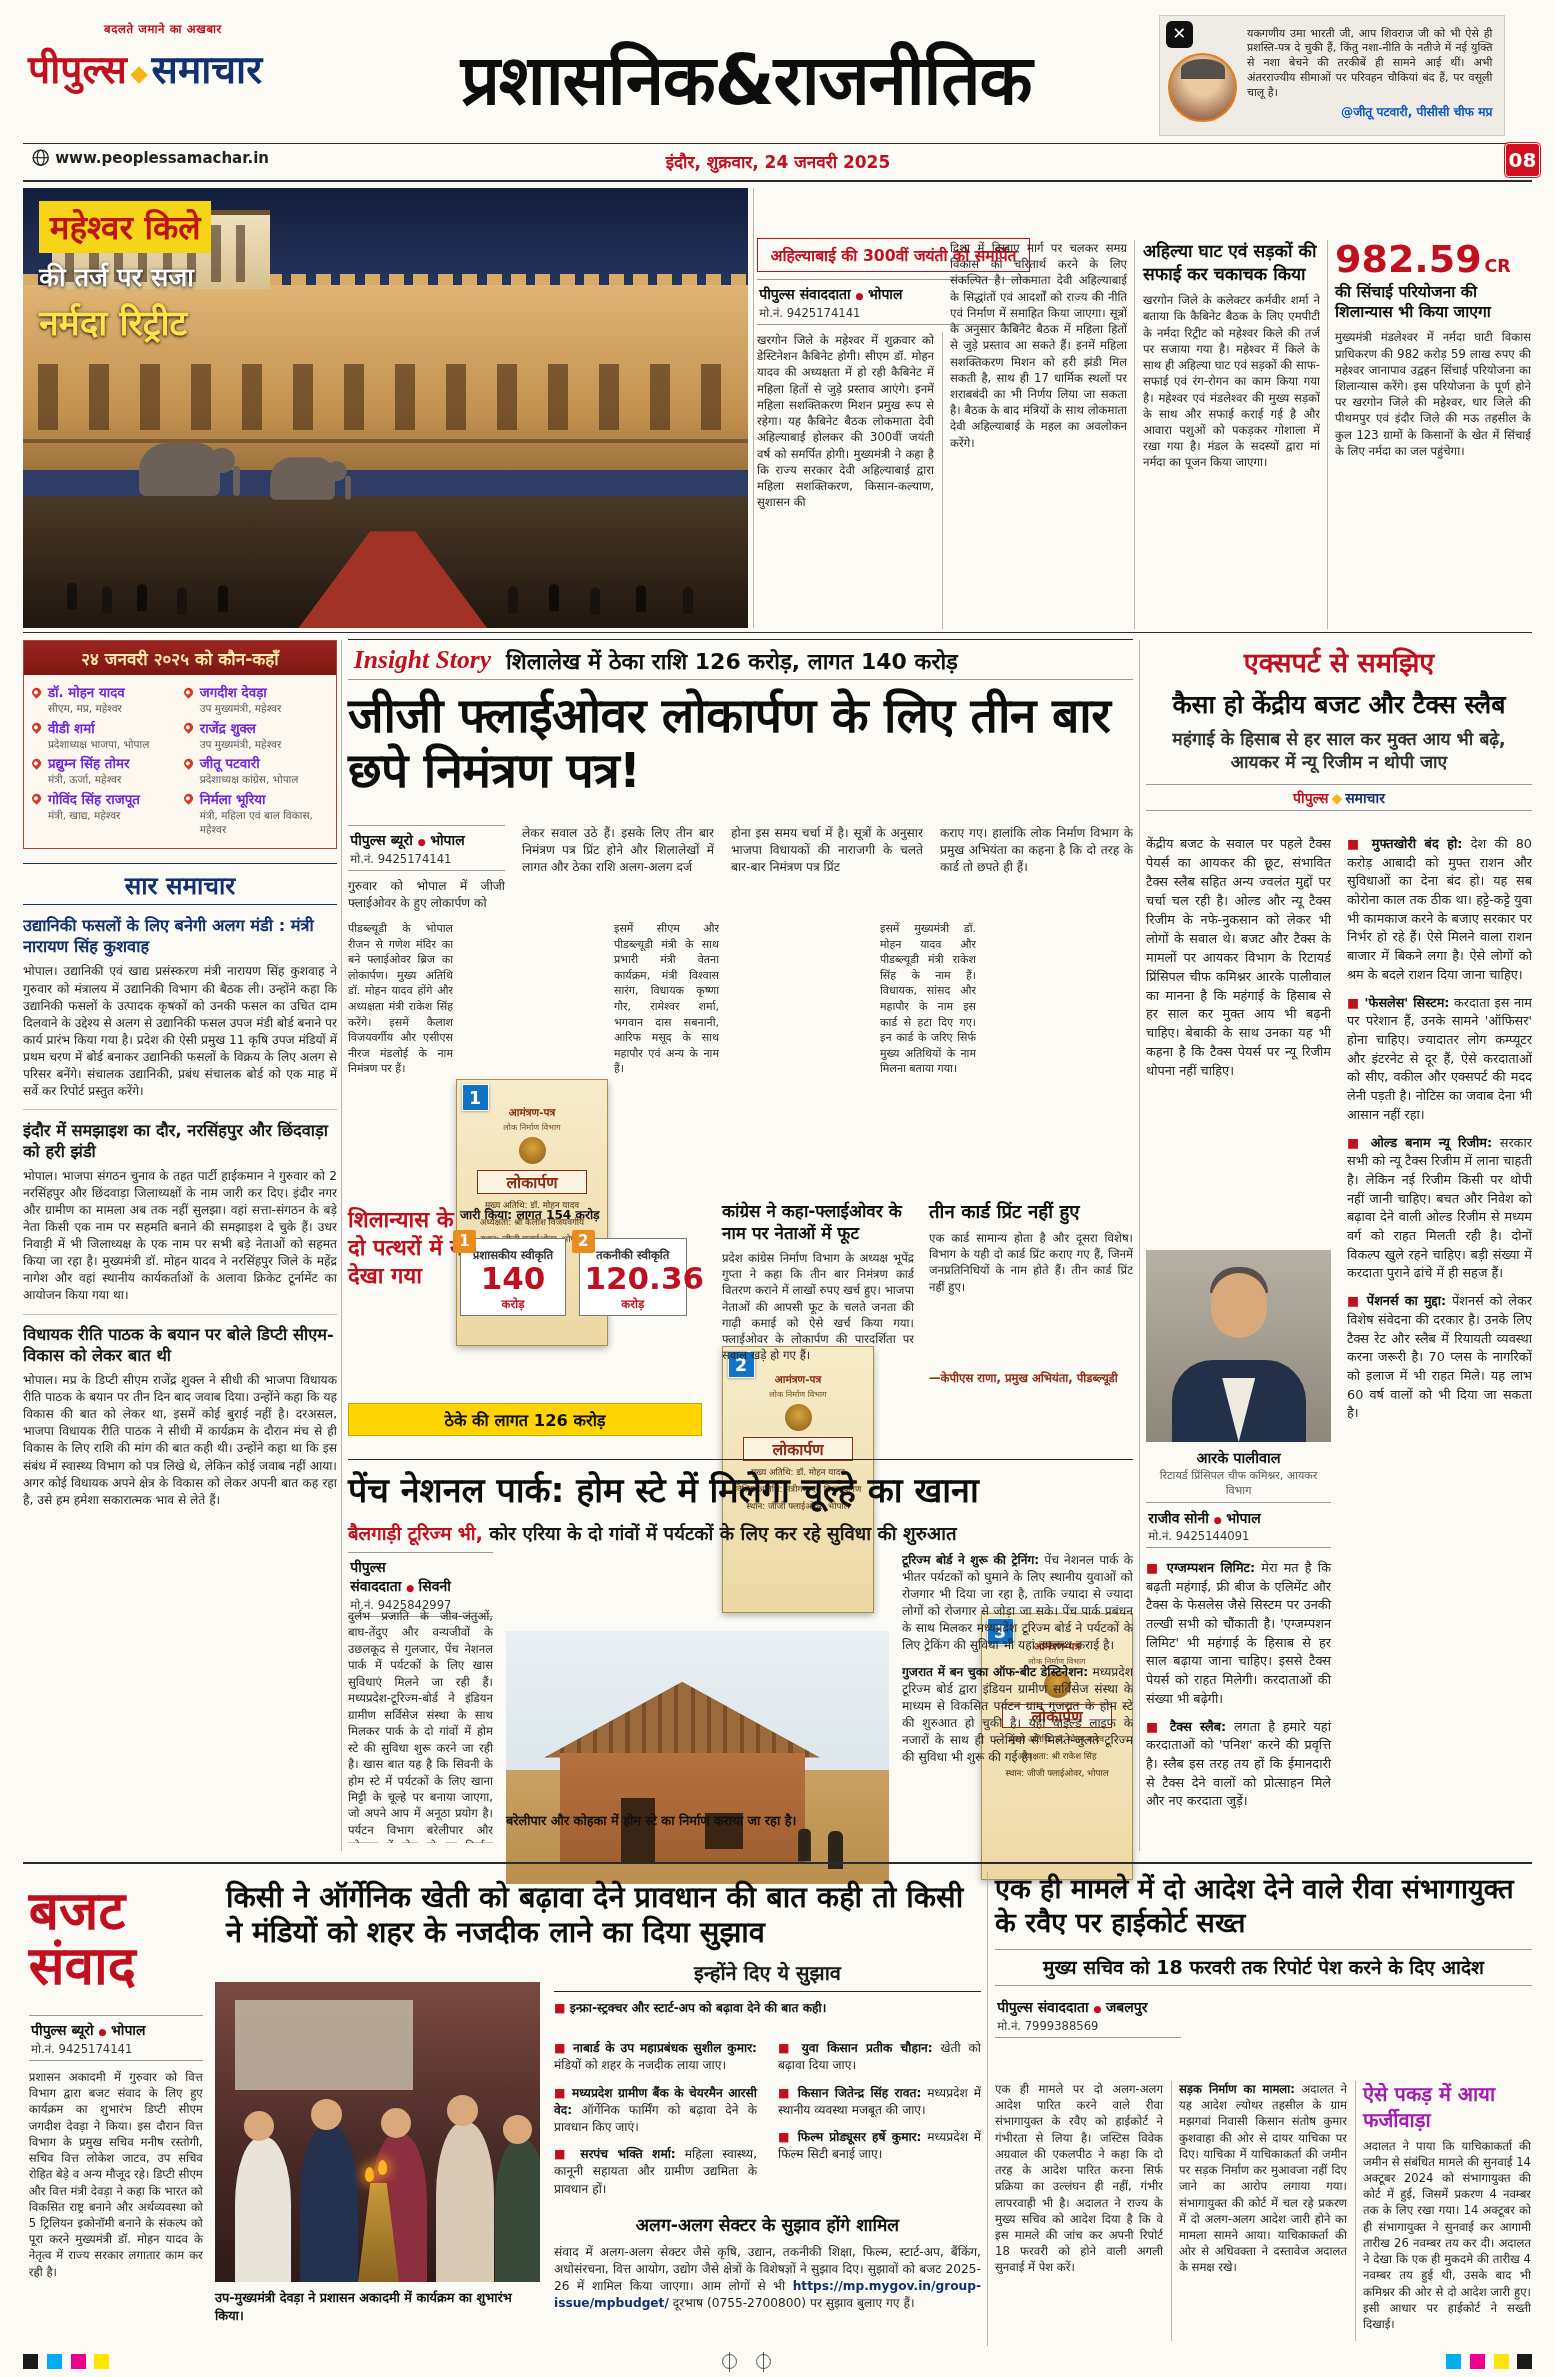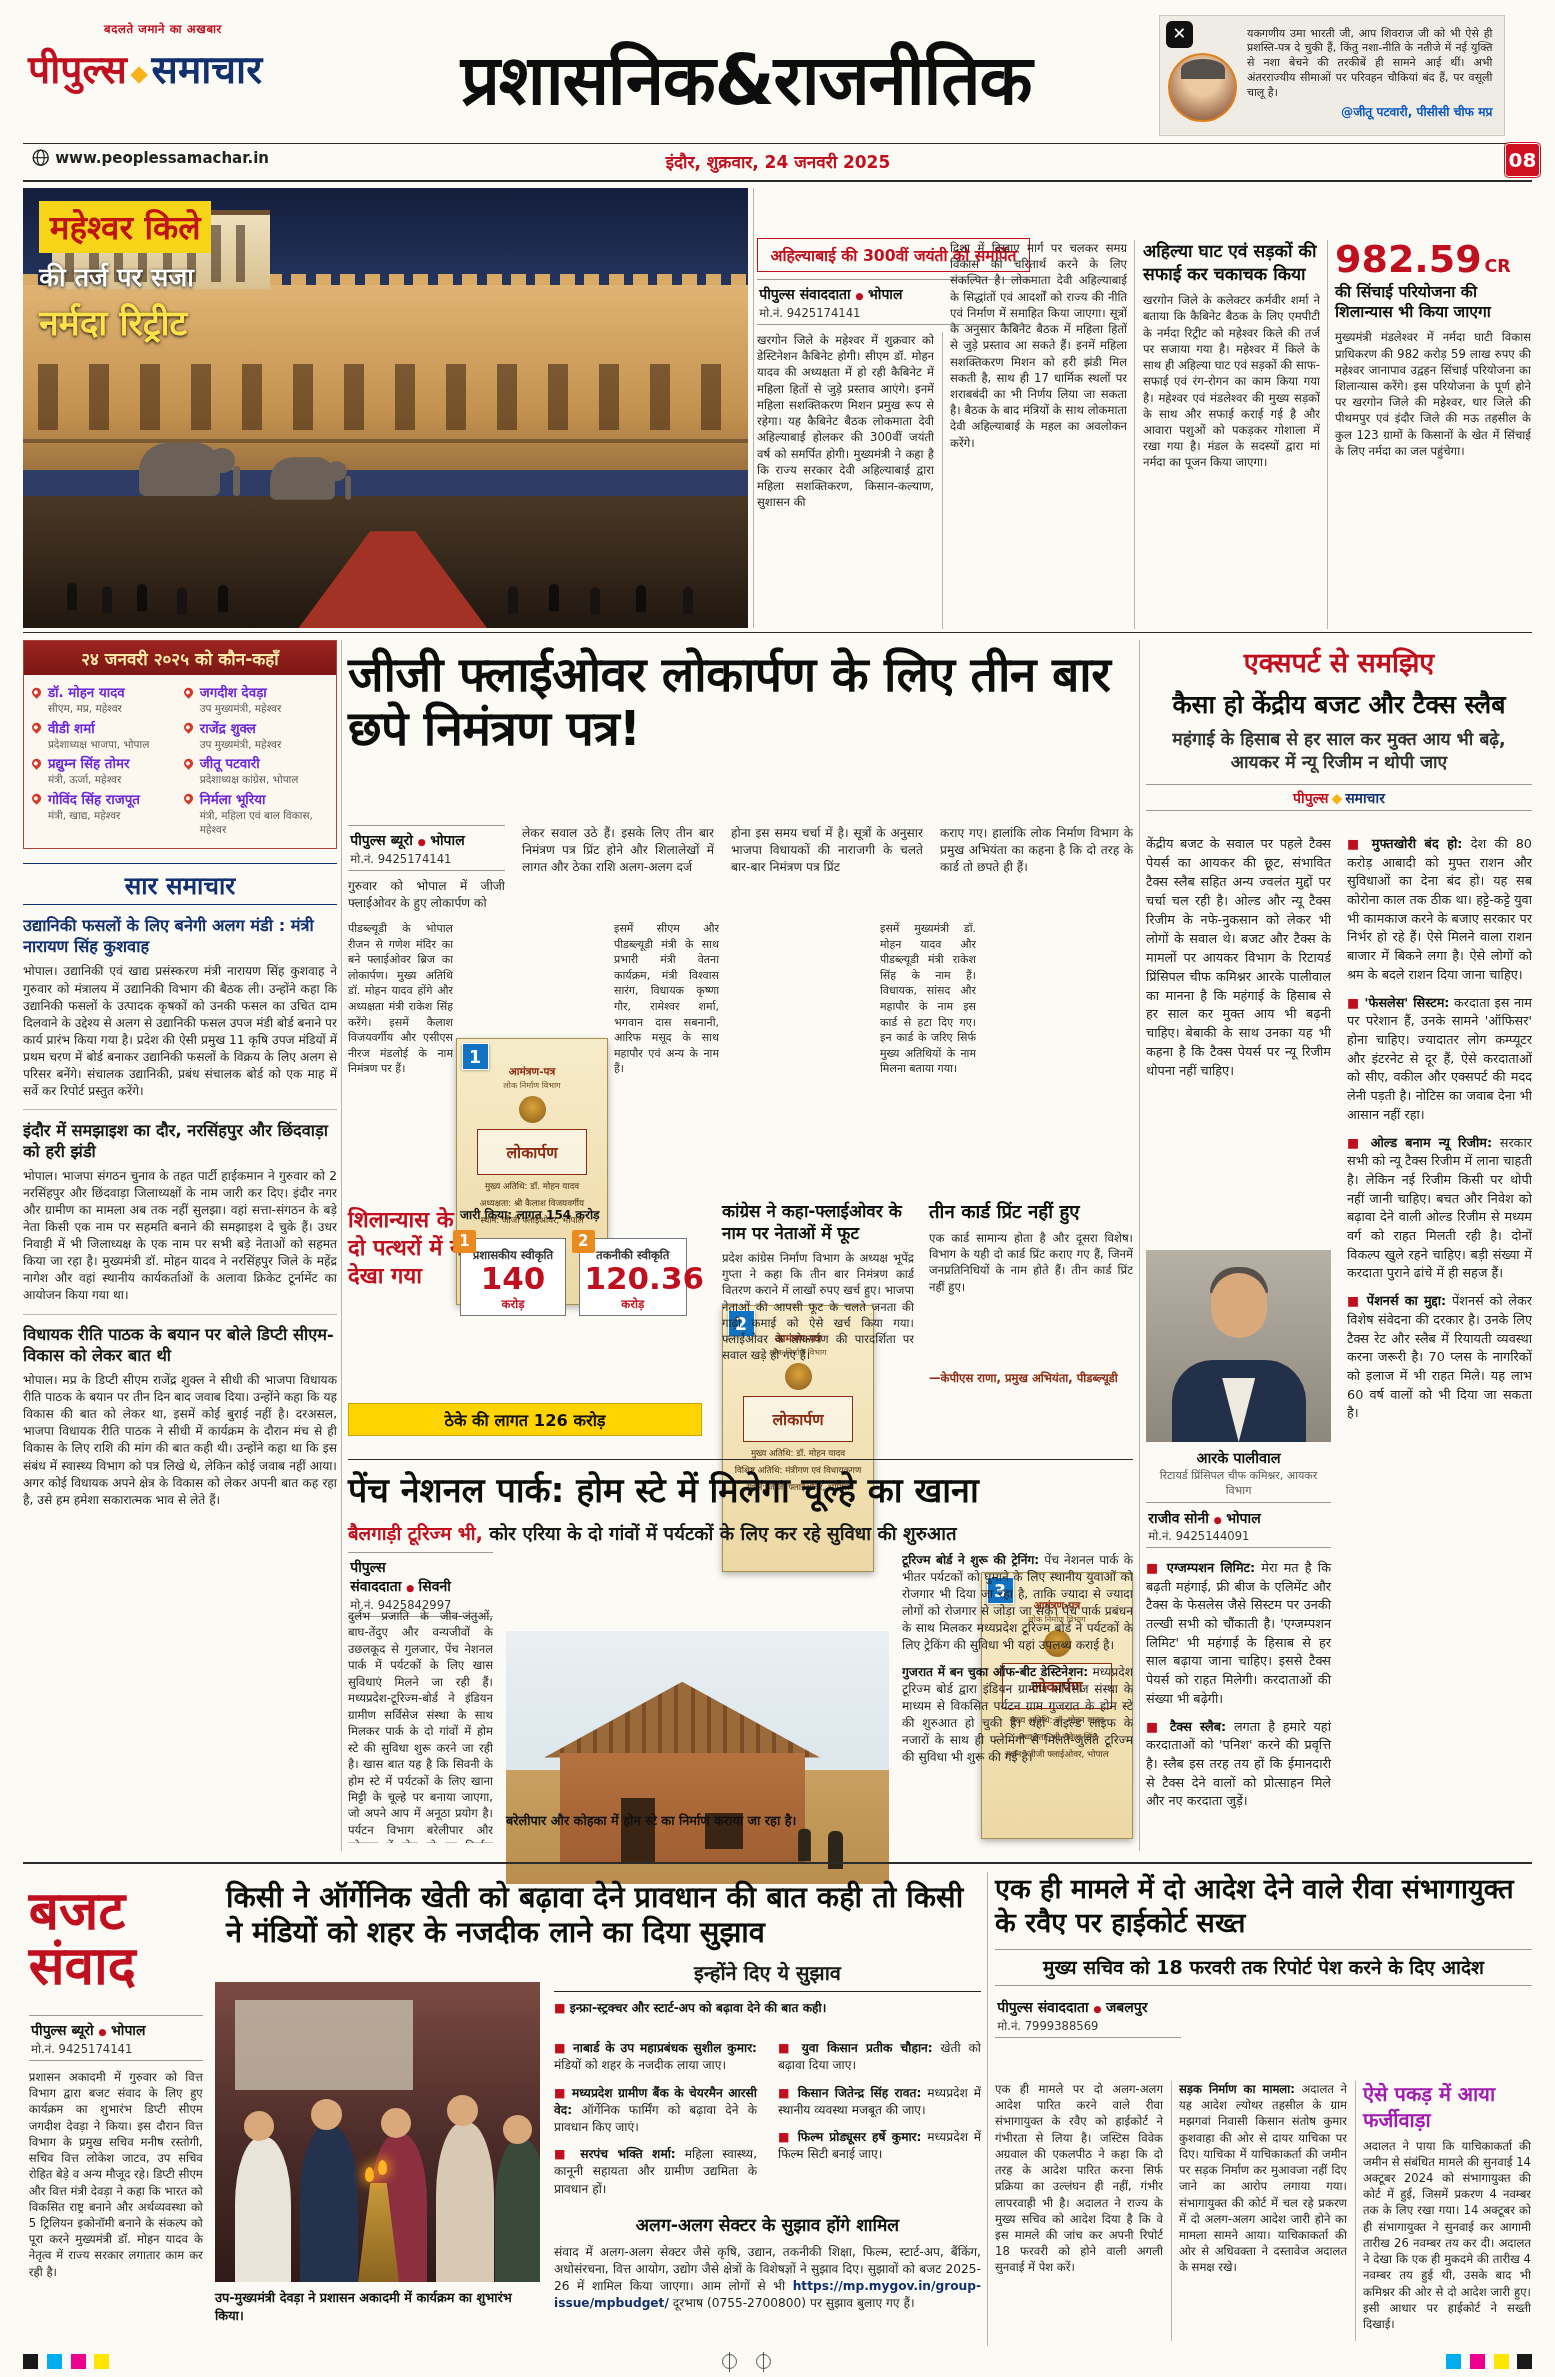--- a/index.html
+++ b/index.html
@@ -71,21 +71,21 @@
   
   .ins-kicker{display:flex;align-items:center;gap:15px;border-top:1.7px solid #222;border-bottom:1.2px solid #999;padding:4.6px 5.8px}
   .ins-kicker .lbl{font-family:"Liberation Serif","DejaVu Serif",serif;font-style:italic;font-weight:bold;color:#c00f1e;font-size:25.6px}
   .ins-kicker .txt{font-size:22px;font-weight:bold;color:#111}
   .ins-head{font-size:48px;font-weight:bold;line-height:1.13;color:#0d0d0d;letter-spacing:-0.6px}
   .inv-card{background:linear-gradient(180deg,#f7ecca,#ecd8a4);border:1.2px solid #a98f4e;box-shadow:0 2.9px 7px rgba(0,0,0,.3);padding:25.6px 8.1px 5.8px;position:relative;text-align:center;overflow:hidden}
   .inv-badge{position:absolute;top:4.6px;left:4.6px;width:27px;height:27px;background:#1273c4;color:#fff;font-weight:bold;font-size:17.4px;display:flex;align-items:center;justify-content:center;border:1.2px solid #fff;box-shadow:0 1.2px 2.9px rgba(0,0,0,.4)}
   .inv-head2{font-size:10.5px;font-weight:bold;color:#8d2a12}
   .inv-sub{font-size:8.1px;color:#6b4a22;margin-top:1.2px}
   .inv-emblem{width:27px;height:27px;margin:5.8px auto 2.3px;border-radius:50%;background:radial-gradient(circle at 50% 40%,#d9a43a,#8a5a1a)}
-  .inv-title{margin:5.8px auto;width:82%;border:1.2px solid #8d2a12;color:#8d2a12;font-weight:bold;font-size:15.7px;padding:11px 0;background:rgba(255,255,255,.55)}
+  .inv-title{margin:5.8px auto;width:82%;border:1.2px solid #8d2a12;color:#8d2a12;font-weight:bold;font-size:15.7px;padding:0 0;background:rgba(255,255,255,.55)}
   .inv-line{font-size:8.7px;color:#4a2c10;margin-top:5.8px;line-height:1.3}
   .stones-title{color:#c00f1e;font-weight:bold;font-size:22px;line-height:1.28}
   .stat-top{font-size:12.2px;font-weight:bold;color:#111}
   .stat-box{position:relative;border:1.2px solid #777;background:#fff;padding:8.1px 4.6px 4.6px;text-align:center}
   .stat-no{position:absolute;top:-9.3px;left:-8.1px;width:23px;height:23px;background:#e98b1e;color:#fff;font-weight:bold;font-size:15px;display:flex;align-items:center;justify-content:center;border-radius:2.3px}
   .stat-label{font-size:11.6px;font-weight:bold;color:#333}
   .stat-value{font-size:31px;font-weight:bold;color:#c00f1e;line-height:1.08}
   .stat-unit{font-size:11.6px;font-weight:bold;color:#c00f1e}
   .yellow-bar{background:#ffd400;border:0.6px solid #c9a400;color:#111;font-weight:bold;font-size:16.3px;display:flex;align-items:center;justify-content:center}
   .mini-h{font-size:17px;font-weight:bold;color:#111;line-height:1.3;margin-bottom:5.8px}
@@ -289,20 +289,24 @@
       <div class="bt">भोपाल। भाजपा संगठन चुनाव के तहत पार्टी हाईकमान ने गुरुवार को 2 नरसिंहपुर और छिंदवाड़ा जिलाध्यक्षों के नाम जारी कर दिए। इंदौर नगर और ग्रामीण का मामला अब तक नहीं सुलझा। वहां सत्ता-संगठन के बड़े नेता किसी एक नाम पर सहमति बनाने की समझाइश दे चुके हैं। उधर निवाड़ी में भी जिलाध्यक्ष के एक नाम पर सभी बड़े नेताओं को सहमत किया जा रहा है। मुख्यमंत्री डॉ. मोहन यादव ने नरसिंहपुर जिले के महेंद्र नागेश और वहां स्थानीय कार्यकर्ताओं के अलावा क्रिकेट टूर्नामेंट का आयोजन किया गया था।</div>
     </div>
     <div class="saar-item" style="border-bottom:none">
       <div class="saar-h">विधायक रीति पाठक के बयान पर बोले डिप्टी सीएम- विकास को लेकर बात थी</div>
       <div class="bt">भोपाल। मप्र के डिप्टी सीएम राजेंद्र शुक्ल ने सीधी की भाजपा विधायक रीति पाठक के बयान पर तीन दिन बाद जवाब दिया। उन्होंने कहा कि यह विकास की बात को लेकर था, इसमें कोई बुराई नहीं है। दरअसल, भाजपा विधायक रीति पाठक ने सीधी में कार्यक्रम के दौरान मंच से ही विकास के लिए राशि की मांग की बात कही थी। उन्होंने कहा था कि इस संबंध में स्वास्थ्य विभाग को पत्र लिखे थे, लेकिन कोई जवाब नहीं आया। अगर कोई विधायक अपने क्षेत्र के विकास को लेकर अपनी बात कह रहा है, उसे हम हमेशा सकारात्मक भाव से लेते हैं।</div>
     </div>
   </div>
   <div class="abs vrule" style="left:341px;top:640px;width:1.2px;height:1211px"></div>
 
   <div class="abs" style="left:348px;top:639px;width:785px;height:813px">
+    <div class="ins-kicker">
+      <span class="lbl">Insight Story</span>
+      <span class="txt">शिलालेख में ठेका राशि 126 करोड़, लागत 140 करोड़</span>
+    </div>
     <div class="ins-head" style="margin-top:8.1px">जीजी फ्लाईओवर लोकार्पण के लिए तीन बार छपे निमंत्रण पत्र!</div>
     <div class="abs byline" style="left:0;top:186px;width:157px">
       <div><span class="nm">पीपुल्स ब्यूरो</span><span class="sep"></span><span class="ct">भोपाल</span></div>
       <div class="ph">मो.नं. 9425174141</div>
     </div>
     <div class="abs bt clip" style="left:0;top:239px;width:157px;height:33px">गुरुवार को भोपाल में जीजी फ्लाईओवर के हुए लोकार्पण को</div>
     <div class="abs bt clip" style="left:174px;top:186px;width:192px;height:87px">लेकर सवाल उठे हैं। इसके लिए तीन बार निमंत्रण पत्र प्रिंट होने और शिलालेखों में लागत और ठेका राशि अलग-अलग दर्ज</div>
     <div class="abs bt clip" style="left:383px;top:186px;width:192px;height:87px">होना इस समय चर्चा में है। सूत्रों के अनुसार भाजपा विधायकों की नाराजगी के चलते बार-बार निमंत्रण पत्र प्रिंट</div>
     <div class="abs bt clip" style="left:592px;top:186px;width:193px;height:87px">कराए गए। हालांकि लोक निर्माण विभाग के प्रमुख अभियंता का कहना है कि दो तरह के कार्ड तो छपते ही हैं।</div>
 

